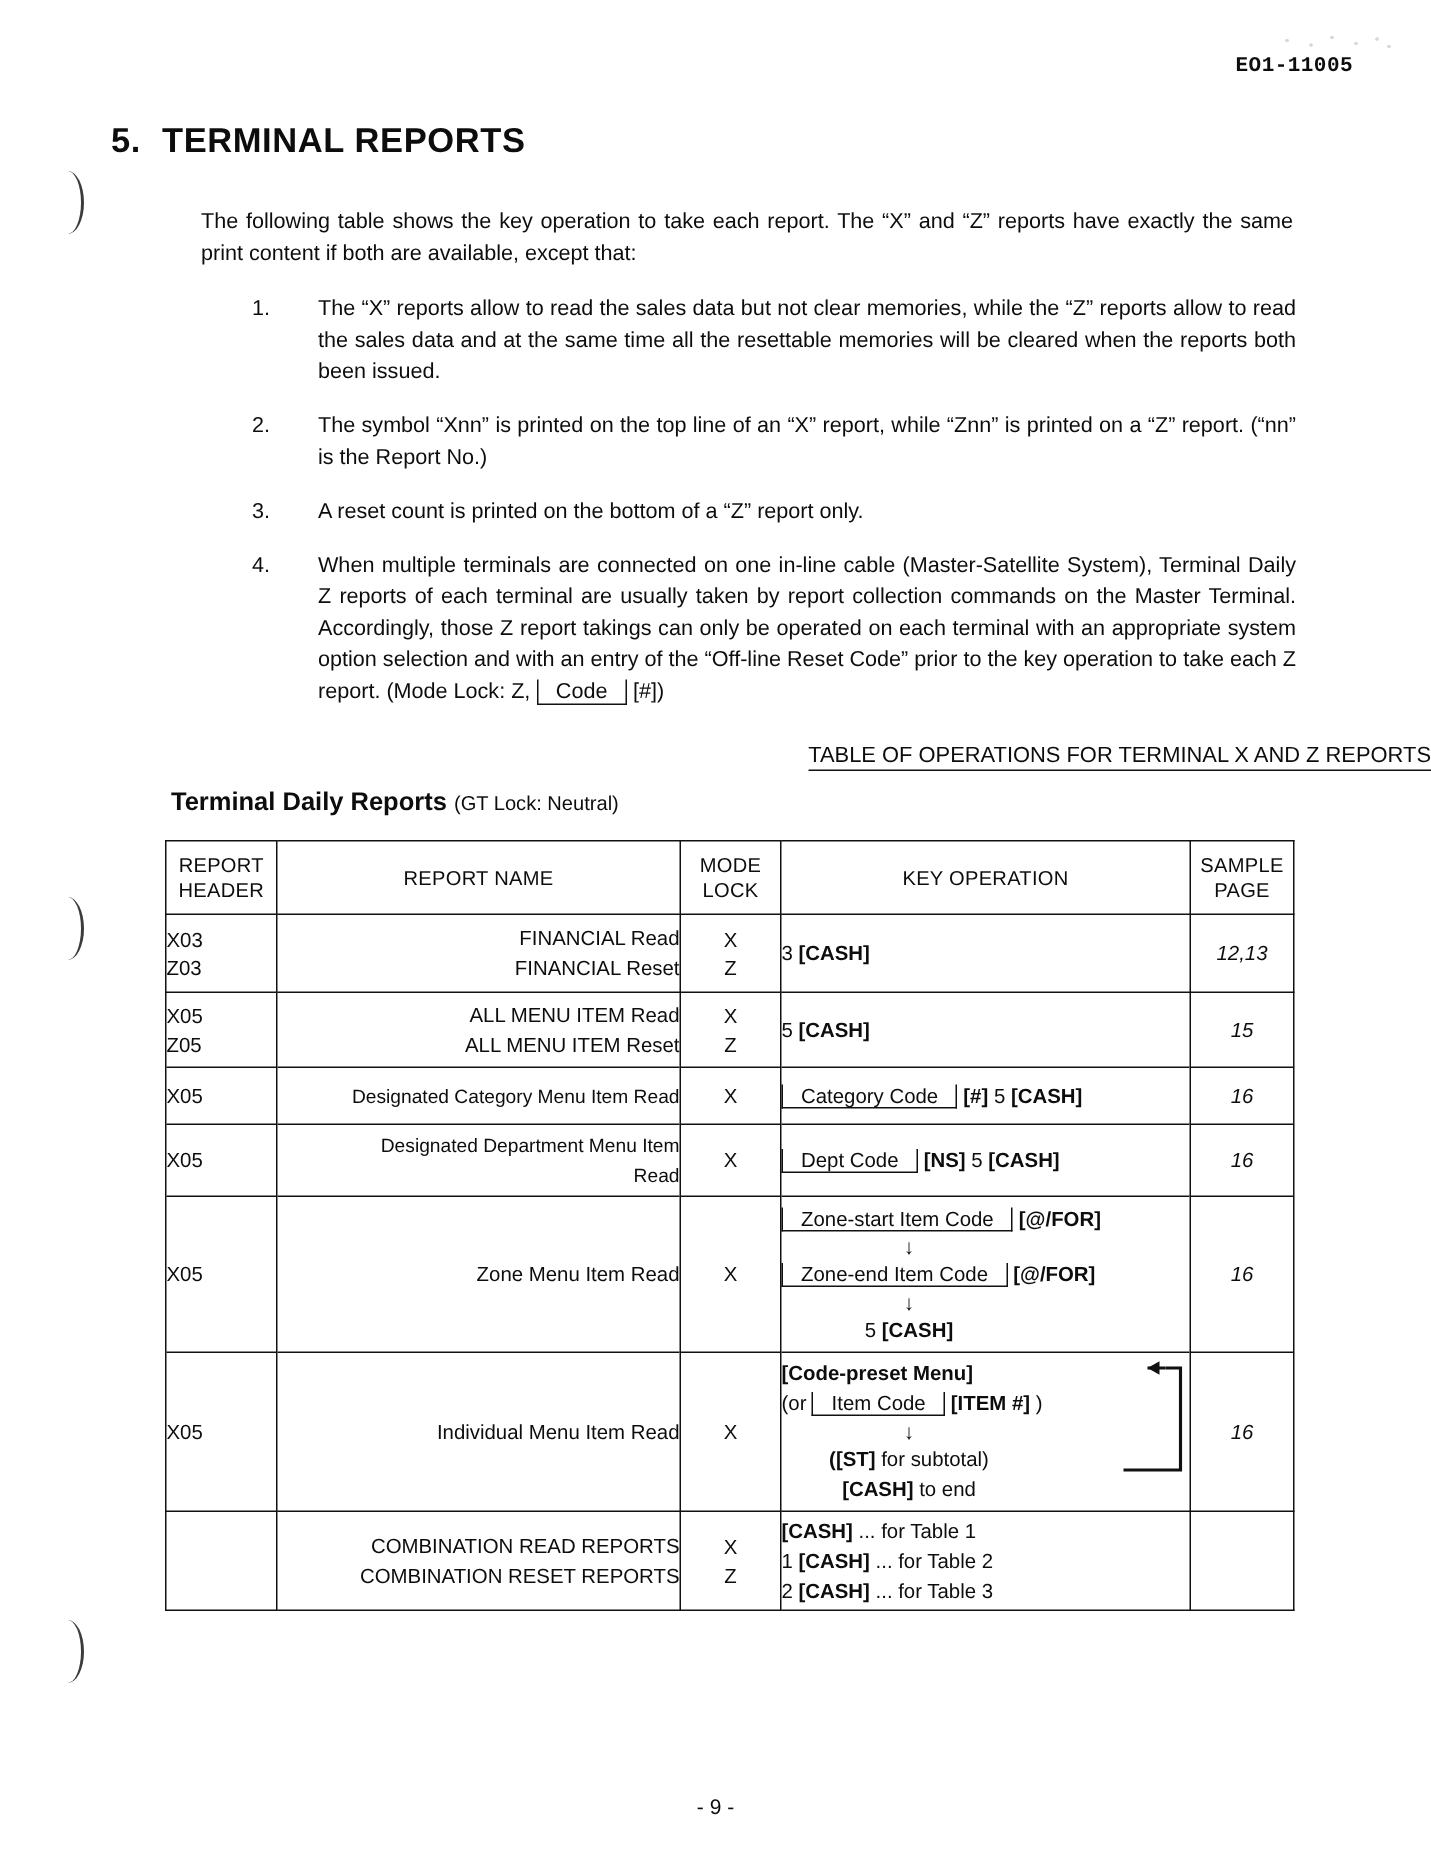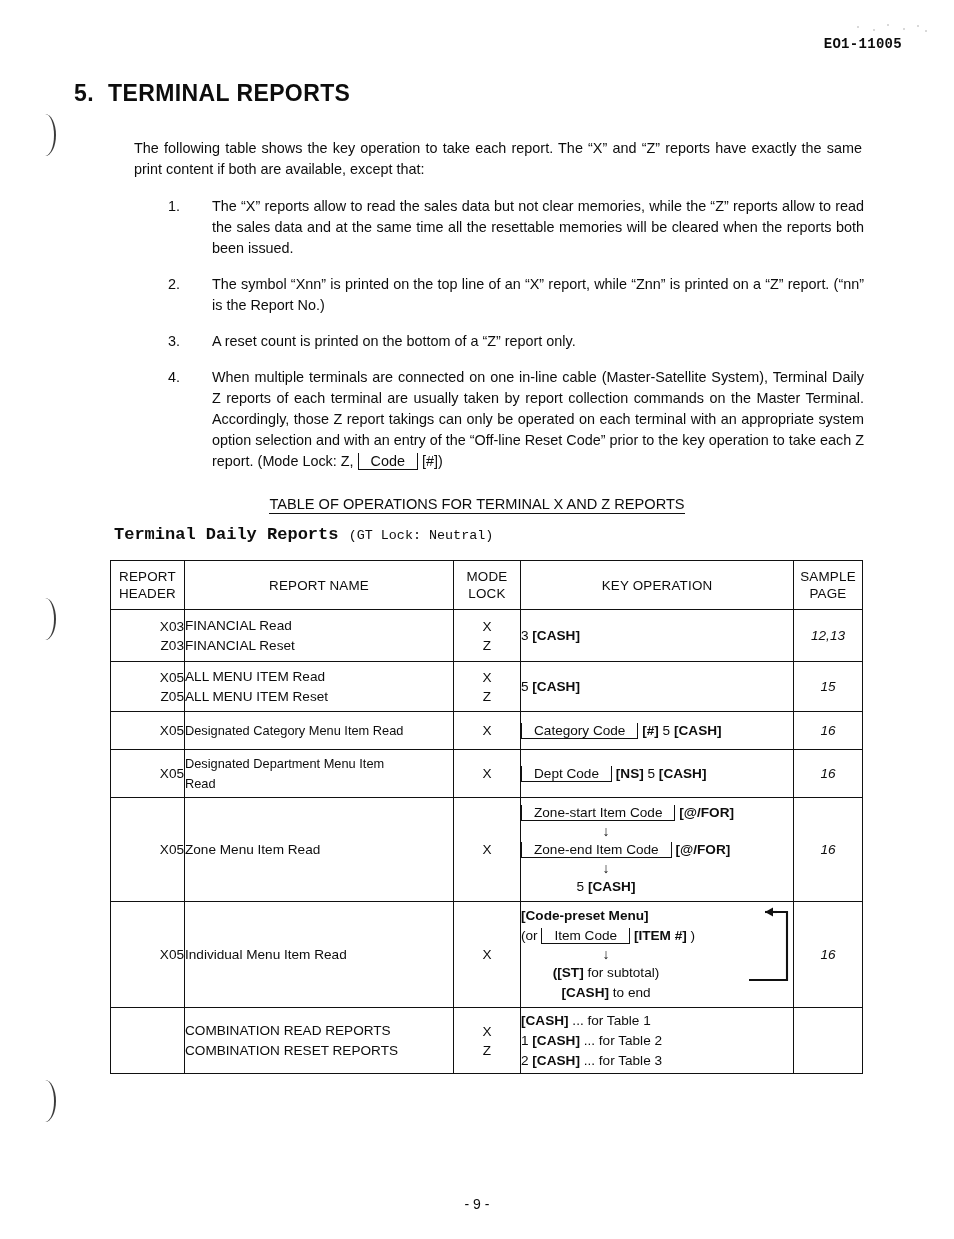--- a/index.html
+++ b/index.html
@@ -106,35 +106,34 @@
     border-bottom: 1.3px solid #111;
     padding: 0 12px;
   }
 
   
   .table-caption {
     position: absolute;
     left: 0;
     top: 496px;
     width: 954px;
-    text-align: center;
+    text-align: right;
     font-size: 14.6px;
   }
   .table-caption span {
     border-bottom: 1.4px solid #111;
     padding-bottom: 1px;
   }
 
   .subtitle {
     position: absolute;
     left: 114px;
     top: 525px;
     font-size: 17px;
     font-weight: bold;
-    font-family: Liberation Mono, monospace;
   }
   .subtitle .lock {
     font-size: 13.4px;
     font-weight: normal;
   }
 
   
   .tbl {
     position: absolute;
     left: 110px;
@@ -156,22 +155,22 @@
     letter-spacing: .2px;
     height: 48px;
     line-height: 17px;
   }
   .col-hdr   { width: 74px; }
   .col-name  { width: 269px; }
   .col-mode  { width: 67px; }
   .col-key   { width: 273px; }
   .col-page  { width: 69px; }
 
-  .c-hdr  { text-align: right; line-height: 19px; padding: 6px 2px; }
-  .c-name { text-align: left;   line-height: 20px; padding: 6px 8px; margin-top: 36px; }
+  .c-hdr  { text-align: left; line-height: 19px; padding: 6px 2px; }
+  .c-name { text-align: right;   line-height: 20px; padding: 6px 8px; margin-top: 36px; }
   .c-mode { text-align: center; line-height: 19px; padding: 6px 2px; }
   .c-key  { text-align: left;   line-height: 20px; padding: 6px 8px; }
   .c-page { text-align: center; padding: 6px 2px; font-style: italic; }
 
   .small  { font-size: 12.8px; }
   .bold   { font-weight: bold; }
   td.dashed-bottom { border-bottom: 1.6px dashed #111; }
 
   .arrow-down {
     display: block;

